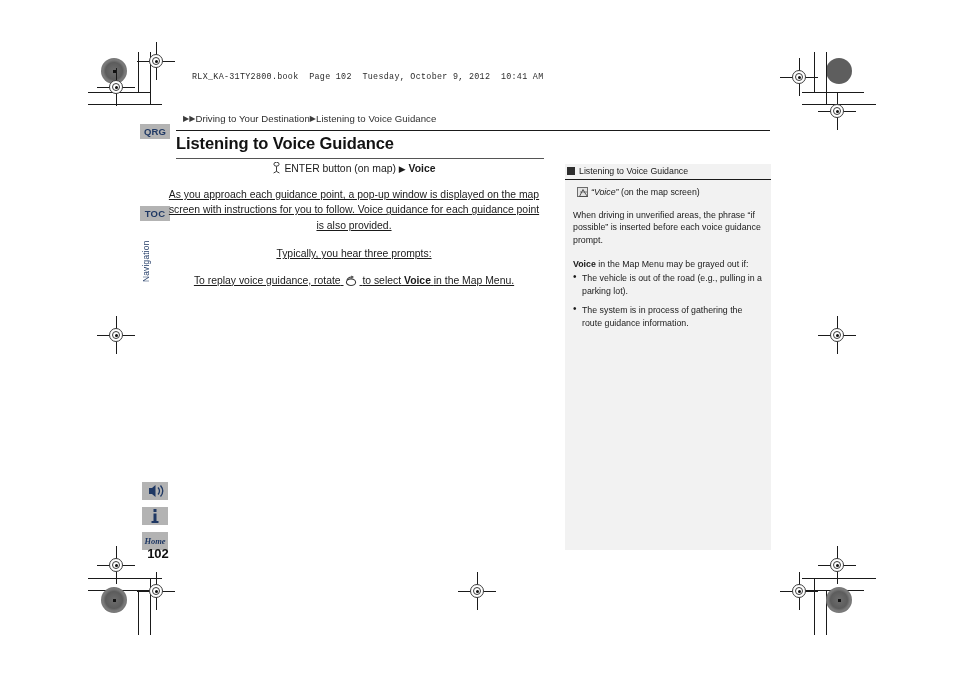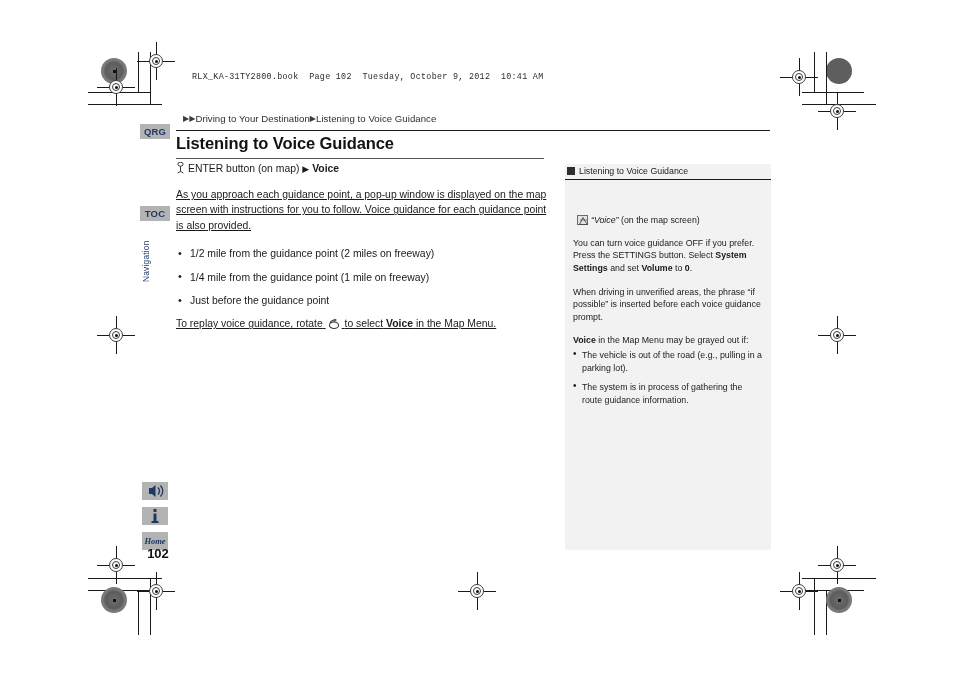--- a/index.html
+++ b/index.html
@@ -152,22 +152,23 @@
     width: 32px;
     text-align: center;
     font-size: 13px;
     font-weight: bold;
     color: #111;
   }
 
   
   .body-col {
     position: absolute;
-    left: 176px; top: 162px;
+    left: 168px; top: 162px;
     width: 372px;
+    text-align: center;
   }
   .cmdline {
     font-size: 10.4px;
     color: #1a1a1a;
     margin-bottom: 11px;
     white-space: nowrap;
   }
   .cmdline .b { font-weight: bold; }
   .cmdline .tri { font-size: 9px; vertical-align: 0.5px; }
   .para {
@@ -222,21 +223,20 @@
     width: 8px; height: 8px;
     background: #2e2e2e;
   }
   .side-rule {
     height: 1.2px;
     background: #1a1a1a;
     margin: 1px 0 0 0;
   }
   .side-body {
     padding: 6px 8px 0 8px;
-    margin-top: 28px;
   }
   .side-quote {
     font-size: 8.8px;
     line-height: 12.6px;
     margin: 0 0 10px 4px;
     color: #1a1a1a;
     white-space: nowrap;
   }
   .side-quote i { font-style: italic; }
   .side-p {
@@ -436,26 +436,22 @@
           <path d="M4.5 4.3 L4.5 9.4" stroke="#3a3a3a" stroke-width="1" fill="none"></path>
           <path d="M1.6 11 L4.5 9.4 L7.4 11" stroke="#3a3a3a" stroke-width="1" fill="none"></path>
         </svg>
       </span><span>ENTER button (on map)</span>
       <span class="tri">▶</span>
       <span class="b">Voice</span>
     </div>
 
     <div class="para">As you approach each guidance point, a pop-up window is displayed on the map screen with instructions for you to follow. Voice guidance for each guidance point is also provided.</div>
 
-
-    <ul class="bullets">
-      <li>1/2 mile from the guidance point (2 miles on freeway)</li>
-      <li>1/4 mile from the guidance point (1 mile on freeway)</li>
-      <li>Just before the guidance point</li>
-    </ul>
+    <div class="para tight">Typically, you hear three prompts:</div>
+
 
     <div class="para">
       <span>To replay voice guidance, rotate</span>
       <span class="dialglyph">
         <svg width="14" height="12" viewBox="0 0 14 12" aria-hidden="true">
           <ellipse cx="7" cy="7.2" rx="4.6" ry="3.3" fill="none" stroke="#3a3a3a" stroke-width="1.1"></ellipse>
           <path d="M3 5.2 q1.2 -3.4 4.8 -3.2" stroke="#3a3a3a" stroke-width="1.1" fill="none"></path>
           <path d="M7.4 0.4 L10 2.1 L7.2 3.6 Z" fill="#3a3a3a"></path>
         </svg>
       </span>
@@ -479,21 +475,20 @@
       <div class="side-quote">
         <span class="mapicon">
           <svg width="11" height="10" viewBox="0 0 11 10" aria-hidden="true">
             <path d="M1.5 8.5 L5 1.5 L7 5 L9.5 8.5 Z" fill="none" stroke="#4a4a4a" stroke-width="0.9"></path>
             <path d="M2 4 L9 4" stroke="#4a4a4a" stroke-width="0.7"></path>
           </svg>
         </span><i>“Voice”</i>
         <span>(on the map screen)</span>
       </div>
 
-      <div class="side-p"><span>You can turn voice guidance OFF if you prefer. Press the SETTINGS button. Select </span><b>System Settings</b><span> and set </span><b>Volume</b><span> to </span><b>0</b><span>.</span></div>
 
       <div class="side-p">When driving in unverified areas, the phrase “if possible” is inserted before each voice guidance prompt.</div>
 
       <div class="side-p nomb"><b>Voice</b><span> in the Map Menu may be grayed out if:</span></div>
 
       <ul class="side-bullets">
         <li>The vehicle is out of the road (e.g., pulling in a parking lot).</li>
         <li>The system is in process of gathering the route guidance information.</li>
       </ul>
 

